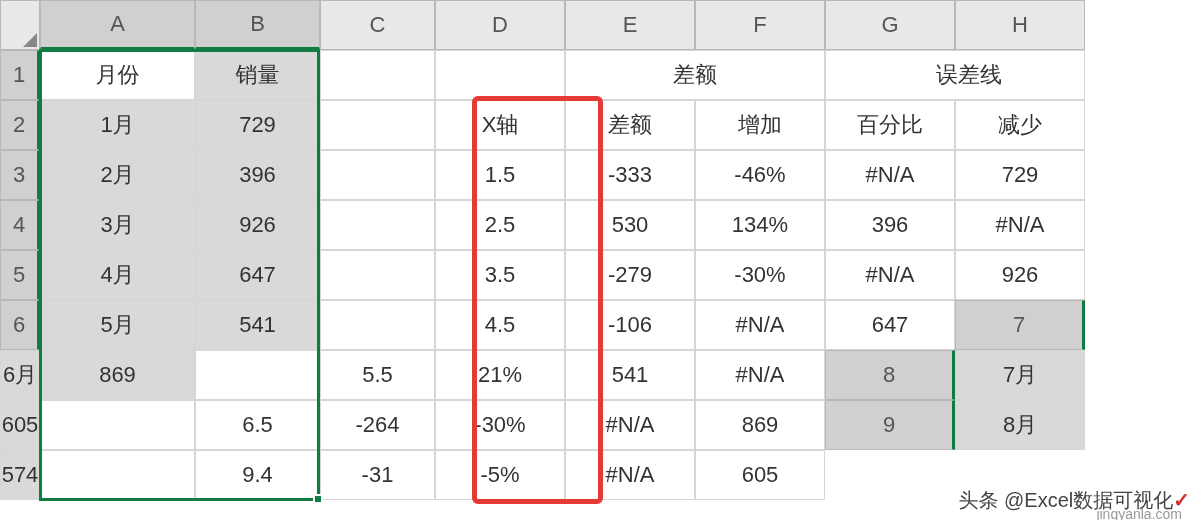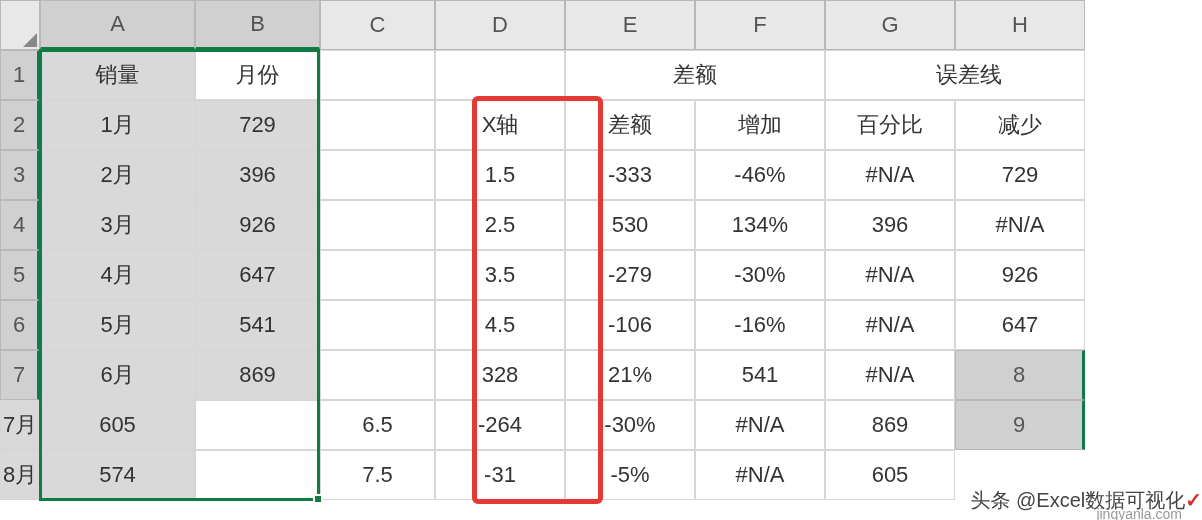--- a/index.html
+++ b/index.html
@@ -100,21 +100,21 @@
     border: 5px solid #e53935;
     border-radius: 6px;
     pointer-events: none;
     left: 472px;
     top: 96px;
     width: 131px;
     height: 408px;
   }
   .watermark {
     position: absolute;
-    right: 0;
+    right: 12px;
     bottom: 6px;
     font-size: 20px;
     color: #444;
     letter-spacing: 0;
     pointer-events: none;
   }
   .watermark .brand { color: #d32f2f; font-weight: bold; }
   .watermark2 {
     position: absolute;
     right: 20px;
@@ -132,22 +132,22 @@
   <div class="hdr sel-hdr-top">A</div>
   <div class="hdr sel-hdr-top">B</div>
   <div class="hdr">C</div>
   <div class="hdr">D</div>
   <div class="hdr">E</div>
   <div class="hdr">F</div>
   <div class="hdr">G</div>
   <div class="hdr">H</div>
 
   <div class="rowhdr sel-hdr-left">1</div>
+  <div class="cell white-sel">月份</div>
   <div class="cell sel">销量</div>
-  <div class="cell white-sel">月份</div>
   <div class="cell"></div>
   <div class="cell"></div>
   <div class="merged-header" style="grid-column: span 2;">差额</div>
   <div class="merged-header" style="grid-column: span 2; padding-left: 28px;">误差线</div>
 
   <div class="rowhdr sel-hdr-left">2</div>
   <div class="cell sel">1月</div>
   <div class="cell sel">729</div>
   <div class="cell"></div>
   <div class="cell">X轴</div>
@@ -185,48 +185,47 @@
   <div class="cell">-30%</div>
   <div class="cell">#N/A</div>
   <div class="cell">926</div>
 
   <div class="rowhdr sel-hdr-left">6</div>
   <div class="cell sel">5月</div>
   <div class="cell sel">541</div>
   <div class="cell"></div>
   <div class="cell">4.5</div>
   <div class="cell">-106</div>
-  <div class="cell">-16%</div>
   <div class="cell">#N/A</div>
   <div class="cell">647</div>
 
   <div class="rowhdr sel-hdr-left">7</div>
   <div class="cell sel">6月</div>
   <div class="cell sel">869</div>
   <div class="cell"></div>
-  <div class="cell">328</div>
+  <div class="cell">5.5</div>
   <div class="cell">21%</div>
   <div class="cell">541</div>
   <div class="cell">#N/A</div>
 
   <div class="rowhdr sel-hdr-left">8</div>
   <div class="cell sel">7月</div>
   <div class="cell sel">605</div>
   <div class="cell"></div>
   <div class="cell">6.5</div>
   <div class="cell">-264</div>
   <div class="cell">-30%</div>
   <div class="cell">#N/A</div>
   <div class="cell">869</div>
 
   <div class="rowhdr sel-hdr-left">9</div>
   <div class="cell sel">8月</div>
   <div class="cell sel">574</div>
   <div class="cell"></div>
-  <div class="cell">7.5</div>
+  <div class="cell">9.4</div>
   <div class="cell">-31</div>
   <div class="cell">-5%</div>
   <div class="cell">#N/A</div>
   <div class="cell">605</div>
 </div>
 
 <div class="sel-border">
   <div class="sel-handle"></div>
 </div>
 <div class="red-box"></div>

